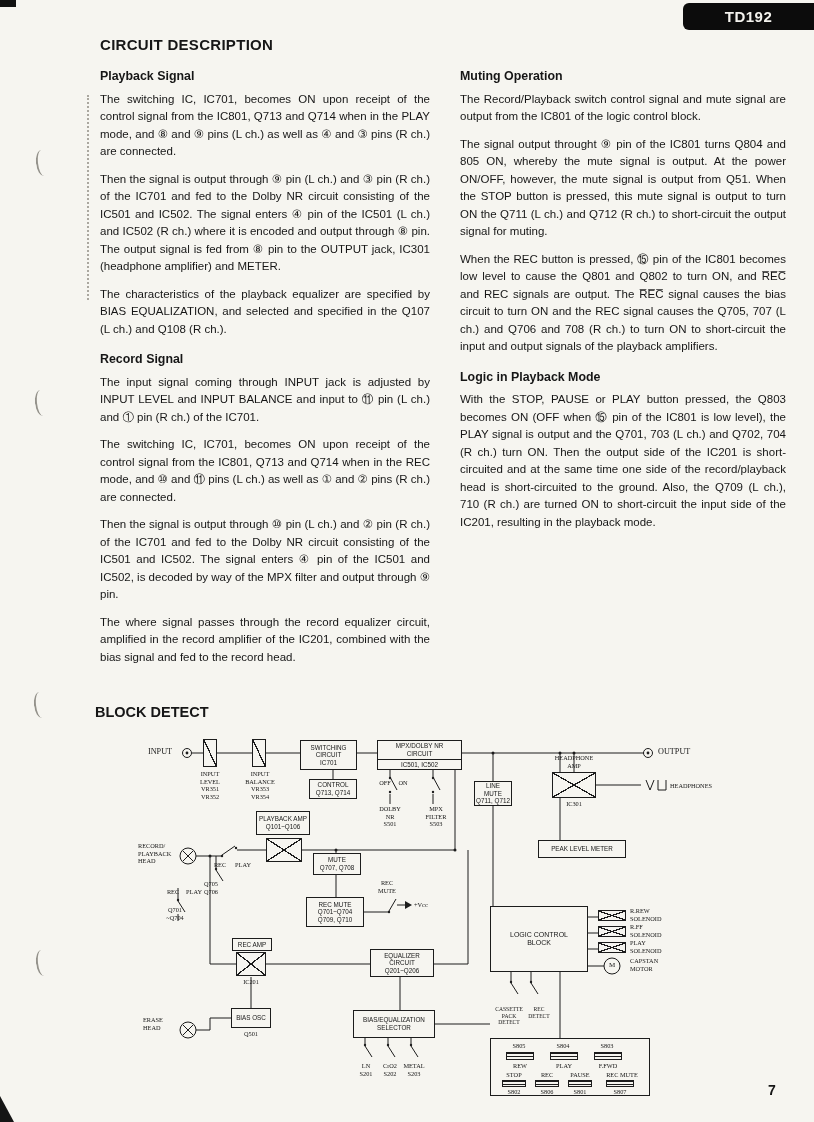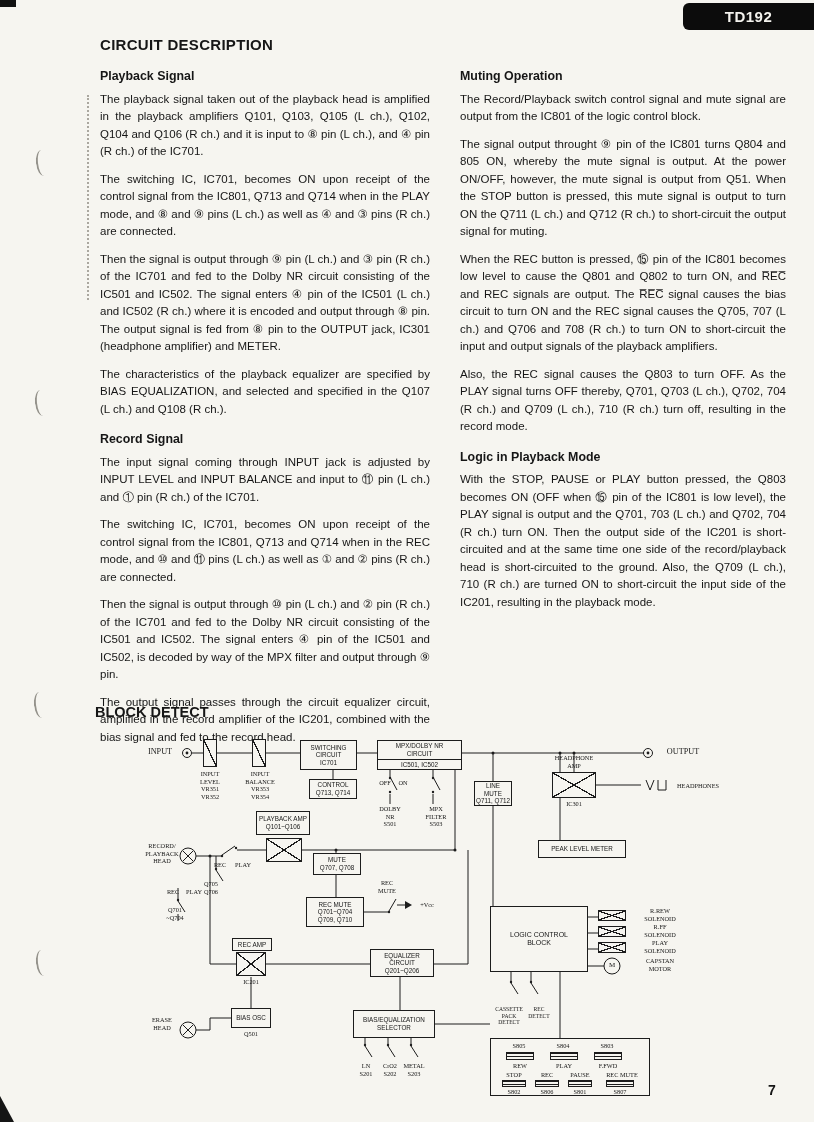--- a/index.html
+++ b/index.html
@@ -10,21 +10,21 @@
   .col.left{left:100px;}
   .col.right{left:460px;width:326px;}
   .col h3{font-size:12.4px;margin:13px 0 5px 0;}
   .col h3.first{margin-top:4px;}
   .col p{margin:0 0 10px 0;}
   .block-title{position:absolute;left:95px;top:704px;font-size:14.5px;font-weight:bold;}
   .pageno{position:absolute;left:768px;top:1082px;font-size:14px;font-weight:bold;}
   .dbox{position:absolute;border:1px solid #1c1c1c;background:#f6f5f0;font-size:6.3px;line-height:1.2;display:flex;align-items:center;justify-content:center;text-align:center;white-space:pre-line;box-sizing:border-box;padding:1px;}
   .dlabel{position:absolute;font-size:6.3px;line-height:1.2;text-align:center;white-space:pre-line;font-family:Liberation Serif, serif;}
   .dlabel.big{font-size:8.2px;}
-  .dlabel.la{text-align:center;}
+  .dlabel.la{text-align:left;}
   .xbox{position:absolute;border:1px solid #1c1c1c;box-sizing:border-box;background-color:#f6f5f0;
     background-image:linear-gradient(to top right,transparent calc(50% - .6px),#1c1c1c calc(50% - .6px),#1c1c1c calc(50% + .6px),transparent calc(50% + .6px)),
                      linear-gradient(to bottom right,transparent calc(50% - .6px),#1c1c1c calc(50% - .6px),#1c1c1c calc(50% + .6px),transparent calc(50% + .6px));}
   .potbox{position:absolute;border:1px solid #1c1c1c;box-sizing:border-box;background-color:#f6f5f0;
     background-image:linear-gradient(to top right,transparent calc(50% - .6px),#1c1c1c calc(50% - .6px),#1c1c1c calc(50% + .6px),transparent calc(50% + .6px));}
   .btnbar{position:absolute;border:1px solid #1c1c1c;box-sizing:border-box;background:repeating-linear-gradient(180deg,#1c1c1c 0 1px,transparent 1px 3px);}
   .panel{position:absolute;border:1px solid #1c1c1c;box-sizing:border-box;}
   svg.wires{position:absolute;left:0;top:0;pointer-events:none;}
   .corner-tl{position:absolute;left:0;top:0;width:16px;height:7px;background:#111;}
   .corner-bl{position:absolute;left:0;top:1096px;width:0;height:0;border-left:14px solid #151515;border-top:26px solid transparent;}
@@ -42,37 +42,35 @@
   <div class="paren" style="left:36px;top:150px;"></div>
   <div class="paren" style="left:35px;top:390px;"></div>
   <div class="paren" style="left:34px;top:692px;"></div>
   <div class="paren" style="left:36px;top:950px;"></div>
 
   <div class="banner">TD192</div>
   <div class="title">CIRCUIT DESCRIPTION</div>
 
   <div class="col left">
     <h3 class="first">Playback Signal</h3>
-    <p>The playback signal taken out of the playback head is amplified in the playback amplifiers Q101, Q103, Q105 (L ch.), Q102, Q104 and Q106 (R ch.) and it is input to ⑧ pin (L ch.), and ④ pin (R ch.) of the IC701.</p>
     <p>The switching IC, IC701, becomes ON upon receipt of the control signal from the IC801, Q713 and Q714 when in the PLAY mode, and ⑧ and ⑨ pins (L ch.) as well as ④ and ③ pins (R ch.) are connected.</p>
     <p>Then the signal is output through ⑨ pin (L ch.) and ③ pin (R ch.) of the IC701 and fed to the Dolby NR circuit consisting of the IC501 and IC502. The signal enters ④ pin of the IC501 (L ch.) and IC502 (R ch.) where it is encoded and output through ⑧ pin. The output signal is fed from ⑧ pin to the OUTPUT jack, IC301 (headphone amplifier) and METER.</p>
     <p>The characteristics of the playback equalizer are specified by BIAS EQUALIZATION, and selected and specified in the Q107 (L ch.) and Q108 (R ch.).</p>
     <h3>Record Signal</h3>
     <p>The input signal coming through INPUT jack is adjusted by INPUT LEVEL and INPUT BALANCE and input to ⑪ pin (L ch.) and ① pin (R ch.) of the IC701.</p>
     <p>The switching IC, IC701, becomes ON upon receipt of the control signal from the IC801, Q713 and Q714 when in the REC mode, and ⑩ and ⑪ pins (L ch.) as well as ① and ② pins (R ch.) are connected.</p>
     <p>Then the signal is output through ⑩ pin (L ch.) and ② pin (R ch.) of the IC701 and fed to the Dolby NR circuit consisting of the IC501 and IC502. The signal enters ④ pin of the IC501 and IC502, is decoded by way of the MPX filter and output through ⑨ pin.</p>
-    <p>The output signal passes through the circuit equalizer circuit, amplified in the record amplifier of the IC201, combined with the bias signal and fed to the record head.</p>
+    <p>The where signal passes through the record equalizer circuit, amplified in the record amplifier of the IC201, combined with the bias signal and fed to the record head.</p>
   </div>
 
   <div class="col right">
     <h3 class="first">Muting Operation</h3>
     <p>The Record/Playback switch control signal and mute signal are output from the IC801 of the logic control block.</p>
     <p>The signal output throught ⑨ pin of the IC801 turns Q804 and 805 ON, whereby the mute signal is output. At the power ON/OFF, however, the mute signal is output from Q51. When the STOP button is pressed, this mute signal is output to turn ON the Q711 (L ch.) and Q712 (R ch.) to short-circuit the output signal for muting.</p>
     <p>When the REC button is pressed, ⑮ pin of the IC801 becomes low level to cause the Q801 and Q802 to turn ON, and R̅E̅C̅ and REC signals are output. The R̅E̅C̅ signal causes the bias circuit to turn ON and the REC signal causes the Q705, 707 (L ch.) and Q706 and 708 (R ch.) to turn ON to short-circuit the input and output signals of the playback amplifiers.</p>
-    <p>Also, the REC signal causes the Q803 to turn OFF. As the PLAY signal turns OFF thereby, Q701, Q703 (L ch.), Q702, 704 (R ch.) and Q709 (L ch.), 710 (R ch.) turn off, resulting in the record mode.</p>
     <h3>Logic in Playback Mode</h3>
     <p>With the STOP, PAUSE or PLAY button pressed, the Q803 becomes ON (OFF when ⑮ pin of the IC801 is low level), the PLAY signal is output and the Q701, 703 (L ch.) and Q702, 704 (R ch.) turn ON. Then the output side of the IC201 is short-circuited and at the same time one side of the record/playback head is short-circuited to the ground. Also, the Q709 (L ch.), 710 (R ch.) are turned ON to short-circuit the input side of the IC201, resulting in the playback mode.</p>
   </div>
 
   <div class="block-title">BLOCK DETECT</div>
 
   <svg class="wires" width="814" height="1122" viewBox="0 0 814 1122">
     <g stroke="#1c1c1c" stroke-width="1" fill="none">
       <line x1="192" y1="753" x2="203" y2="753"></line>
         <line x1="217" y1="753" x2="252" y2="753"></line>

